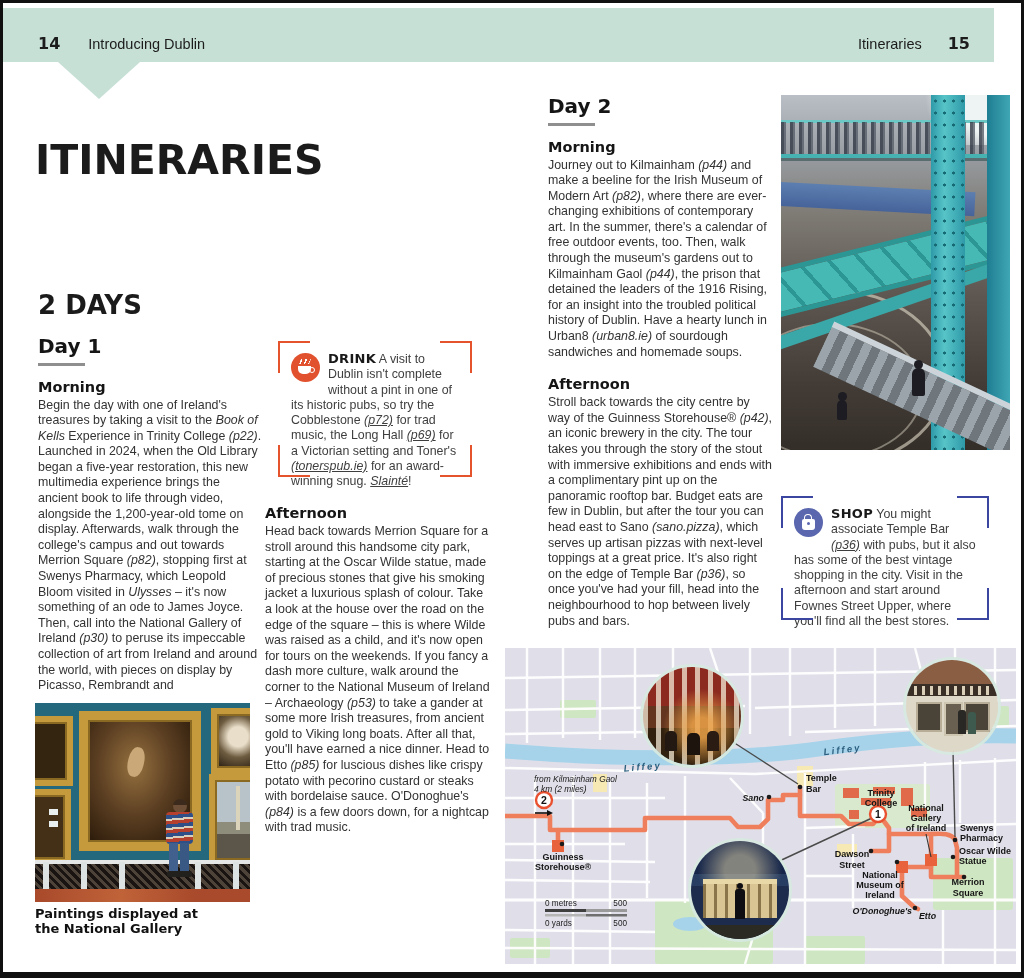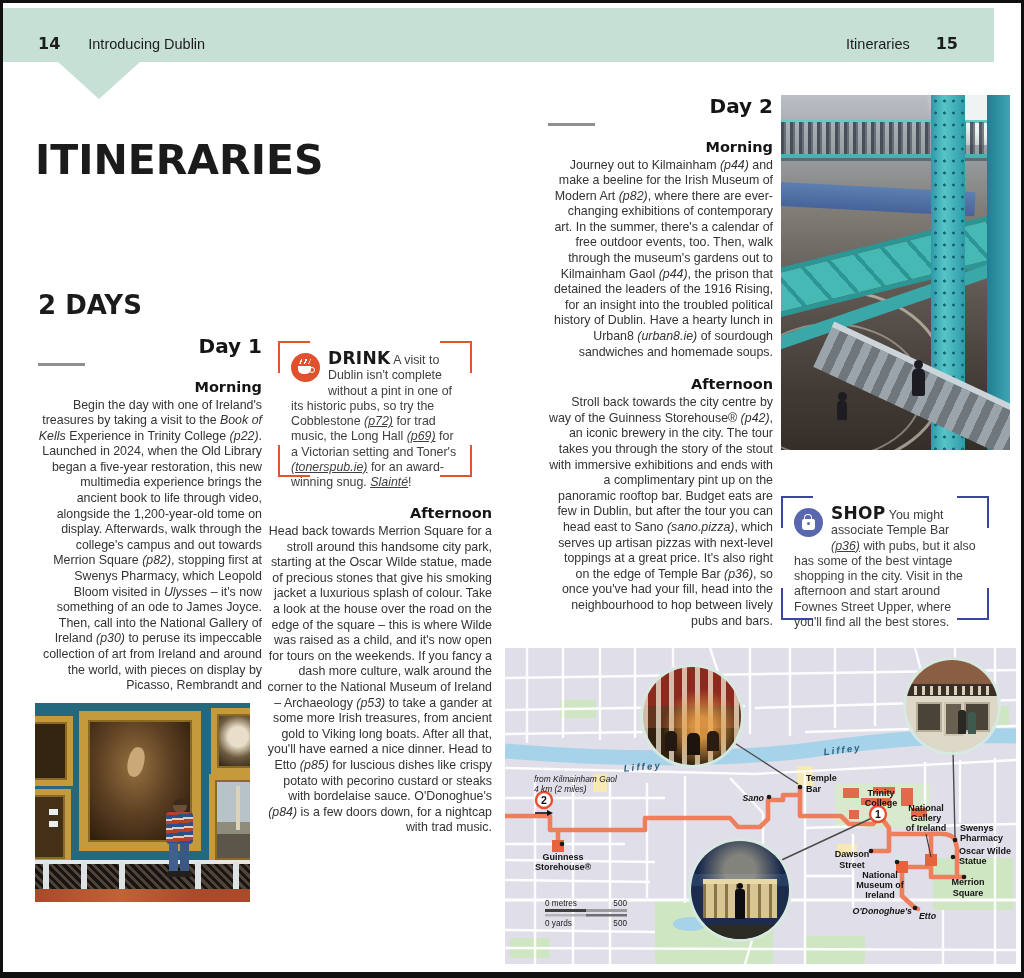--- a/index.html
+++ b/index.html
@@ -12,31 +12,31 @@
   .edge.r{right:0;top:0;bottom:0;width:3px;}
 
   
   .band{position:absolute;left:3px;top:8px;width:991px;height:54px;background:#c6e0d6;}
   .band-arrow{position:absolute;left:58px;top:62px;width:0;height:0;
       border-left:41px solid transparent;border-right:41px solid transparent;border-top:37px solid #c6e0d6;}
   .folio{position:absolute;top:26px;font-size:14.5px;color:#1c1c1c;}
   .folio .num{font-weight:bold;font-size:16px;font-family:"DejaVu Sans",sans-serif;}
   .folio-left{left:35px;}
   .folio-left .sec{margin-left:28px;}
-  .folio-right{right:36px;}
+  .folio-right{right:24px;}
   .folio-right .sec{margin-right:26px;}
 
   
   .title{position:absolute;left:35px;top:136px;margin:0;font-family:"DejaVu Sans",sans-serif;
       font-weight:bold;font-size:41px;letter-spacing:0px;color:#1b1b1b;}
   .intro{position:absolute;left:38px;top:194px;width:424px;margin:0;font-family:"DejaVu Sans",sans-serif;
       font-weight:bold;font-size:13px;line-height:17.4px;letter-spacing:-0.2px;color:#1e1e1e;}
   .twodays{position:absolute;left:38px;top:290px;margin:0;font-family:"DejaVu Sans",sans-serif;
       font-weight:bold;font-size:26px;color:#1b1b1b;}
-  .col{position:absolute;text-align:right;}
+  .col{position:absolute;}
   .col1{left:38px;top:334px;width:224px;}
   .col2{left:265px;top:489px;width:227px;}
   .col3{left:548px;top:94px;width:225px;}
   h3.day{margin:0;font-family:"DejaVu Sans",sans-serif;font-size:20px;font-weight:bold;color:#151515;}
   .rule{width:47px;height:2.5px;background:#8f8f8f;margin-top:5px;}
   h4.part{margin:13px 0 3px 0;font-family:"DejaVu Sans",sans-serif;font-size:14.5px;font-weight:bold;color:#151515;}
   .body-p{margin:0;font-size:12.4px;line-height:15.6px;color:#333;}
   .body-p .it{font-style:italic;}
 
   
@@ -44,21 +44,21 @@
   .callout .corner{position:absolute;width:30px;height:30px;}
   .callout .tl{left:0;top:0;border-left:2.5px solid var(--ac);border-top:2.5px solid var(--ac);}
   .callout .tr{right:0;top:0;border-right:2.5px solid var(--ac);border-top:2.5px solid var(--ac);}
   .callout .bl{left:0;bottom:0;border-left:2.5px solid var(--ac);border-bottom:2.5px solid var(--ac);}
   .callout .br{right:0;bottom:0;border-right:2.5px solid var(--ac);border-bottom:2.5px solid var(--ac);}
   .callout .badge{float:left;width:29px;height:29px;border-radius:50%;margin:2px 8px 2px 0;position:relative;}
   .drink{left:278px;top:341px;width:194px;height:136px;--ac:#e4532b;}
   .drink .badge{background:#e1512d;}
   .shop{left:781px;top:496px;width:208px;height:124px;--ac:#3a46a0;}
   .shop .badge{background:#5a66ae;}
-  .callout .blabel{font-family:"DejaVu Sans",sans-serif;font-weight:bold;font-size:17px;color:#191919;letter-spacing:.3px;}
+  .callout .blabel{font-family:"DejaVu Sans",sans-serif;font-weight:bold;font-size:13px;color:#191919;letter-spacing:.3px;}
   .callout .it{font-style:italic;text-decoration:underline;}
   
   .cup{position:absolute;left:7px;top:13px;width:13px;height:8px;background:#fff;border-radius:0 0 5px 5px;}
   .cup:after{content:"";position:absolute;right:-4px;top:1px;width:4px;height:4px;border:1.6px solid #fff;border-radius:50%;}
   .steam{position:absolute;left:9px;top:6px;width:10px;height:5px;
      background:repeating-linear-gradient(90deg,#fff 0 1.6px,transparent 1.6px 4.6px);transform:skewX(-20deg);}
   
   .bag{position:absolute;left:8px;top:11px;width:13px;height:11px;background:#fff;border-radius:2px 2px 3px 3px;}
   .bag:before{content:"";position:absolute;left:2.2px;top:-5px;width:6px;height:6px;border:1.8px solid #fff;border-bottom:none;border-radius:4px 4px 0 0;}
   .bag:after{content:"";position:absolute;left:5px;top:3px;width:3px;height:3px;background:#5a66ae;border-radius:50%;}
@@ -238,20 +238,21 @@
     <div class="post" style="left:198px;"></div>
     <div class="gfloor"></div>
     <div class="person">
       <div class="head"></div>
         <div class="torso"></div>
         <div class="leg1"></div>
         <div class="leg2"></div>
         <div class="shoes"></div>
     </div>
   </div>
+  <p class="caption cap-gallery">Paintings displayed at the National Gallery</p>
 
   <div class="photo storehouse">
     <div class="sh sh-sky"></div>
     <div class="sh sh-rail1"></div>
     <div class="sh sh-crowd"></div>
     <div class="sh sh-rail2"></div>
     <div class="sh sh-bluebeam"></div>
     <div class="sh sh-arc1"></div>
     <div class="sh sh-arc2"></div>
     <div class="sh sh-truss"></div>

